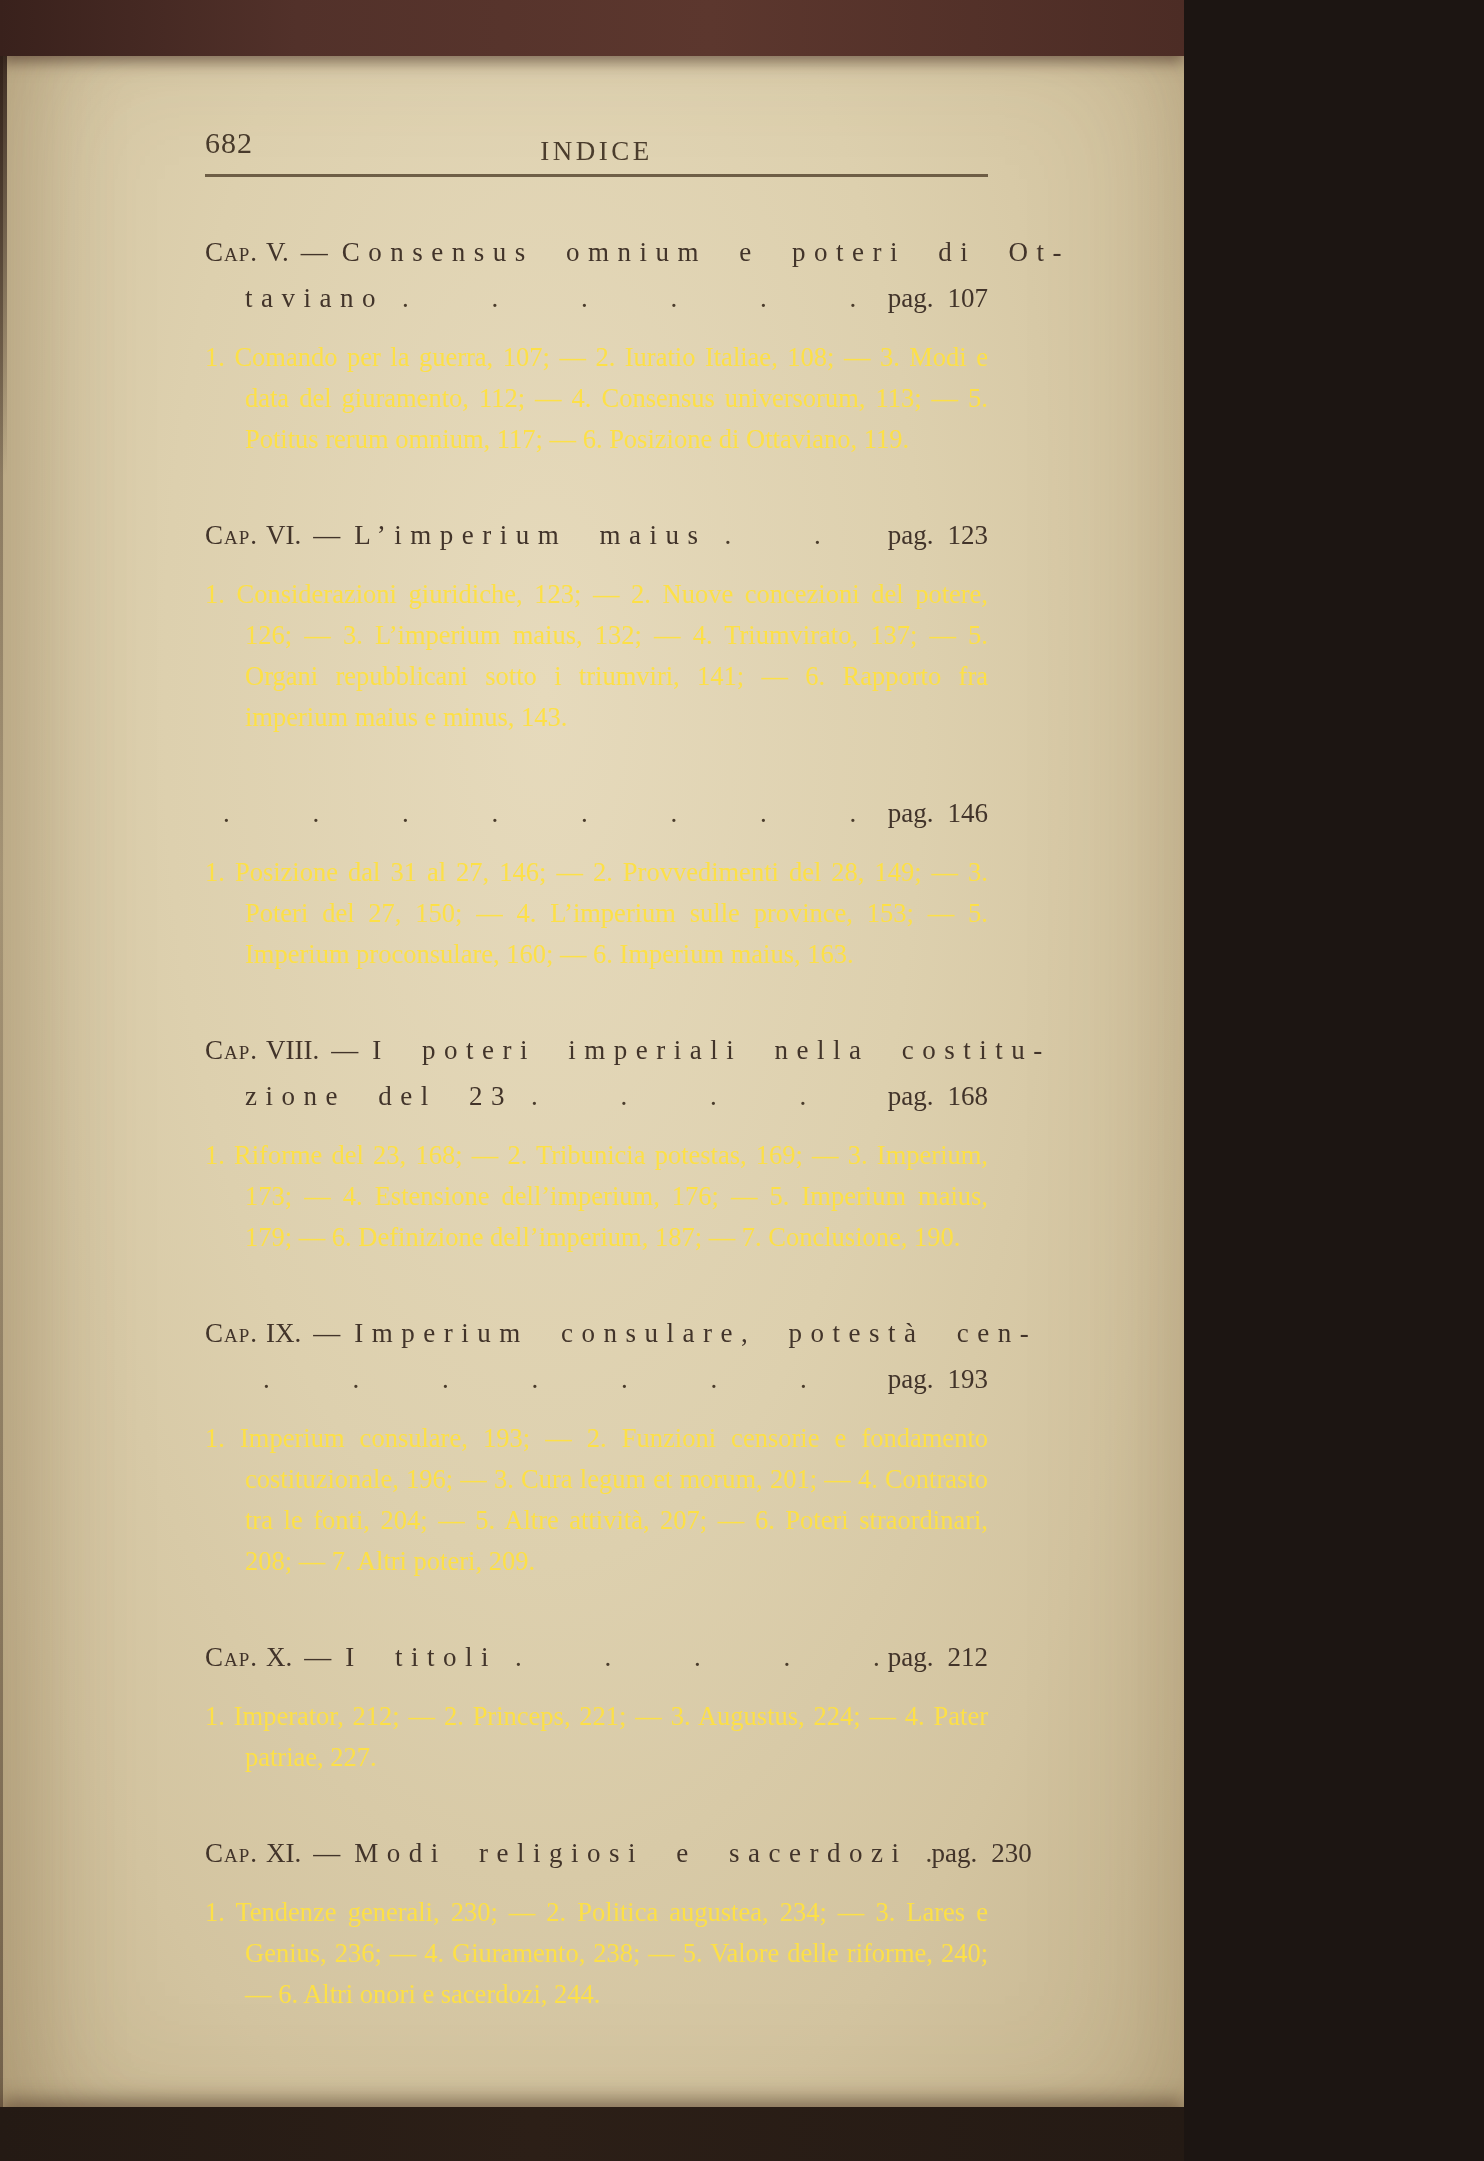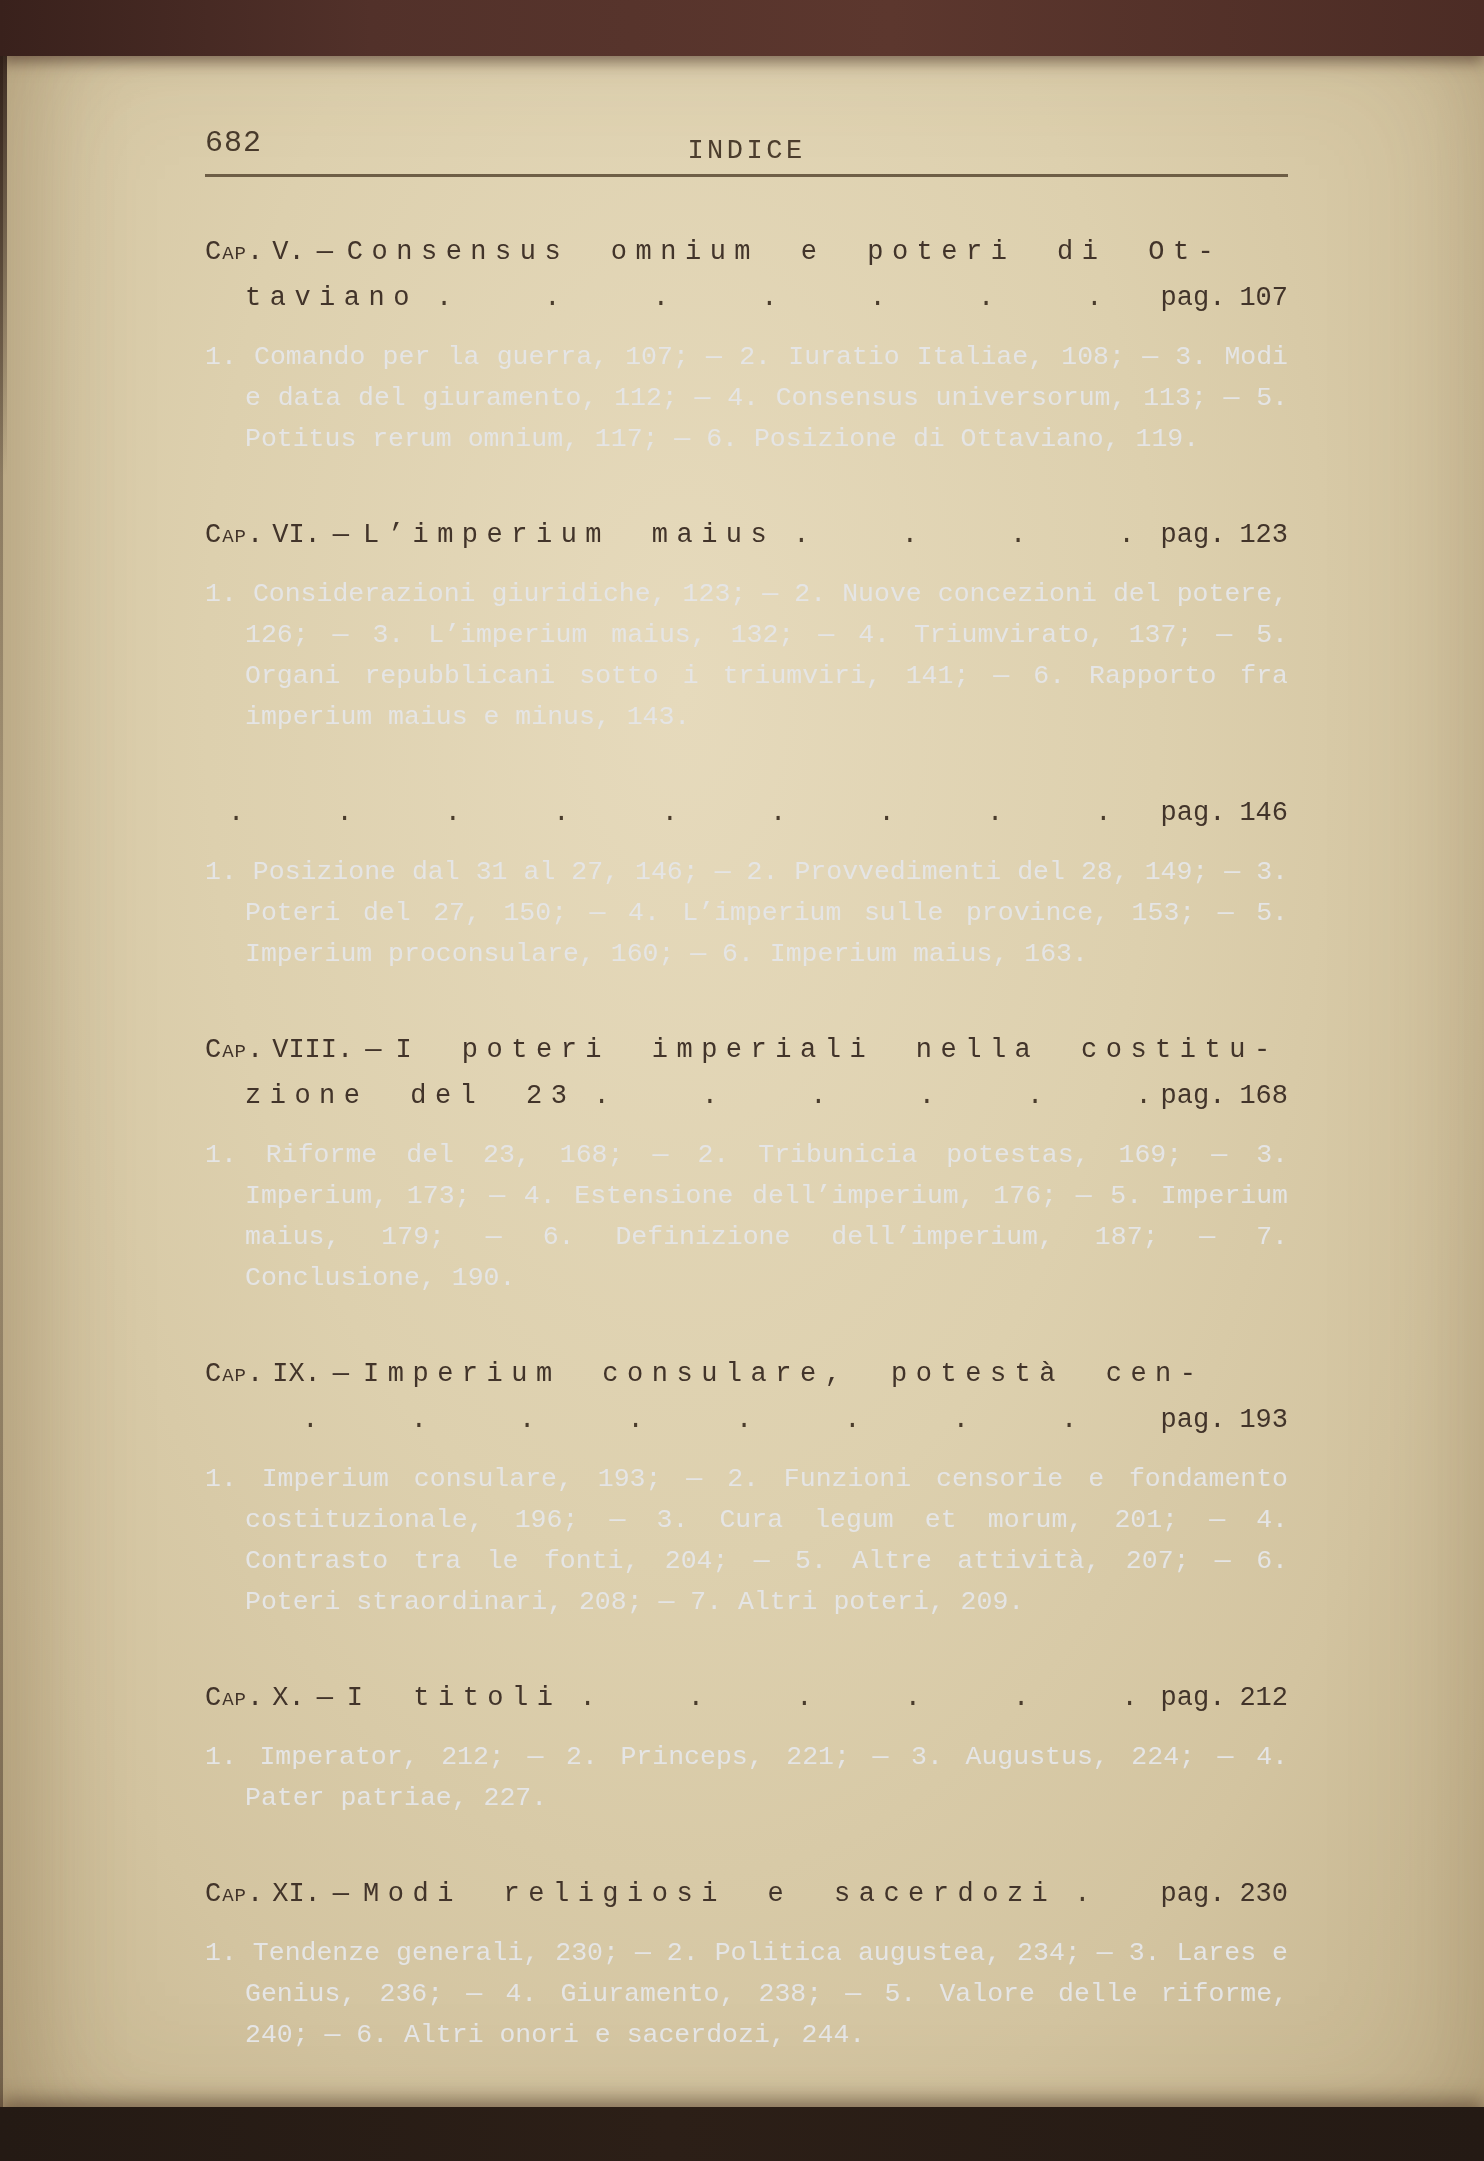--- a/index.html
+++ b/index.html
@@ -1,17 +1,17 @@
 <!DOCTYPE html>
 <html><head>
 <meta charset="utf-8">
 <style>
   html,body{margin:0;padding:0;background:#1c1512;}
-  .stage{position:relative;width:1484px;height:2161px;overflow:hidden;
-         font-family:Liberation Mono, monospace;}
+  .stage{position:relative;width:1184px;height:2161px;overflow:hidden;
+         font-family:Liberation Serif, serif;}
   
   .paper{position:absolute;inset:0;
     background:
       radial-gradient(ellipse at 46% 32%, #e6dabc 0%, #ddd0ae 42%, #d3c4a0 72%, #c3b28c 100%);
   }
   .paper::after{content:"";position:absolute;inset:0;
     box-shadow:inset 0 0 150px rgba(110,85,50,.28), inset 40px 0 90px rgba(110,85,50,.18);
     pointer-events:none;}
   
   .band-top{position:absolute;left:0;top:0;width:100%;height:56px;
@@ -44,21 +44,21 @@
   .cap-num{margin-left:8px;}
   .cap-dash{margin:0 14px 0 12px;}
   .cap-title{letter-spacing:8.5px;word-spacing:17px;}
   .leaders{flex:1 1 auto;overflow:hidden;white-space:nowrap;
     letter-spacing:38px;padding:0 6px 0 18px;color:#4a3c2c;}
   .pag{white-space:nowrap;flex:0 0 auto;}
   .pag .pag-label{margin-right:14px;}
 
   
   .summary{margin:16px 0 0;font-size:26.5px;line-height:41px;
-    text-align:justify;padding-left:40px;text-indent:-40px;color:#e5e5e5;}
+    text-align:justify;padding-left:40px;text-indent:-40px;color:#fde047;}
 </style>
 </head>
 <body>
 
 <div class="stage">
   <div class="paper"></div>
   <div class="band-top"></div>
   <div class="edge-left"></div>
   <div class="edge-left2"></div>
 

